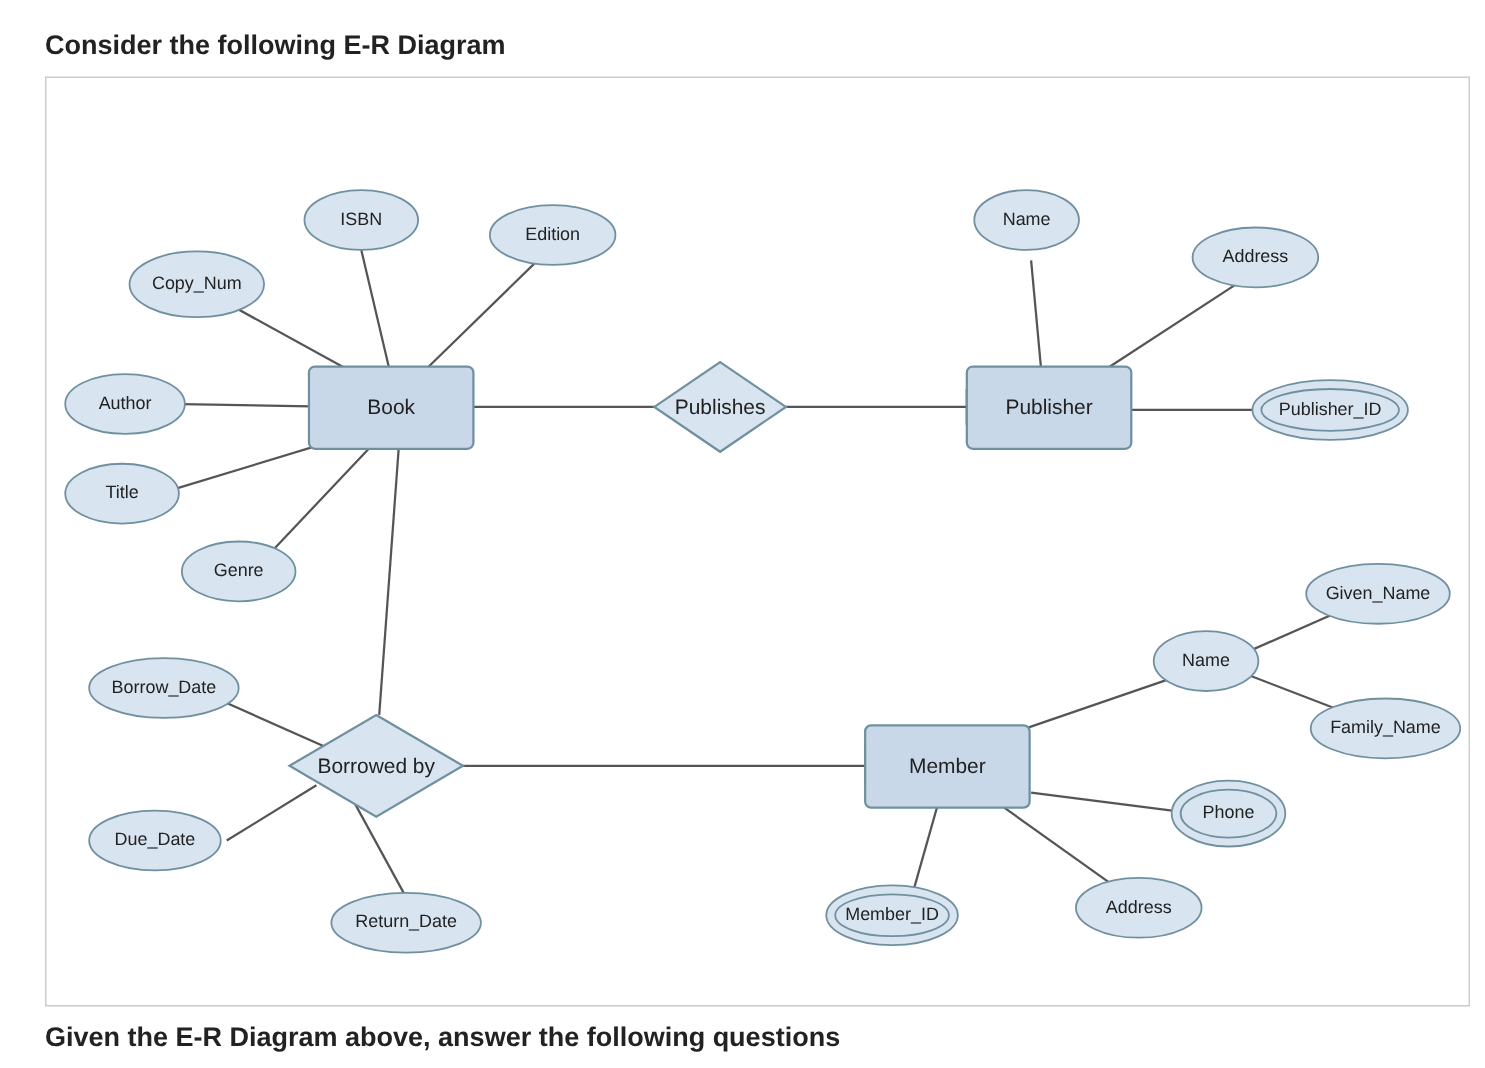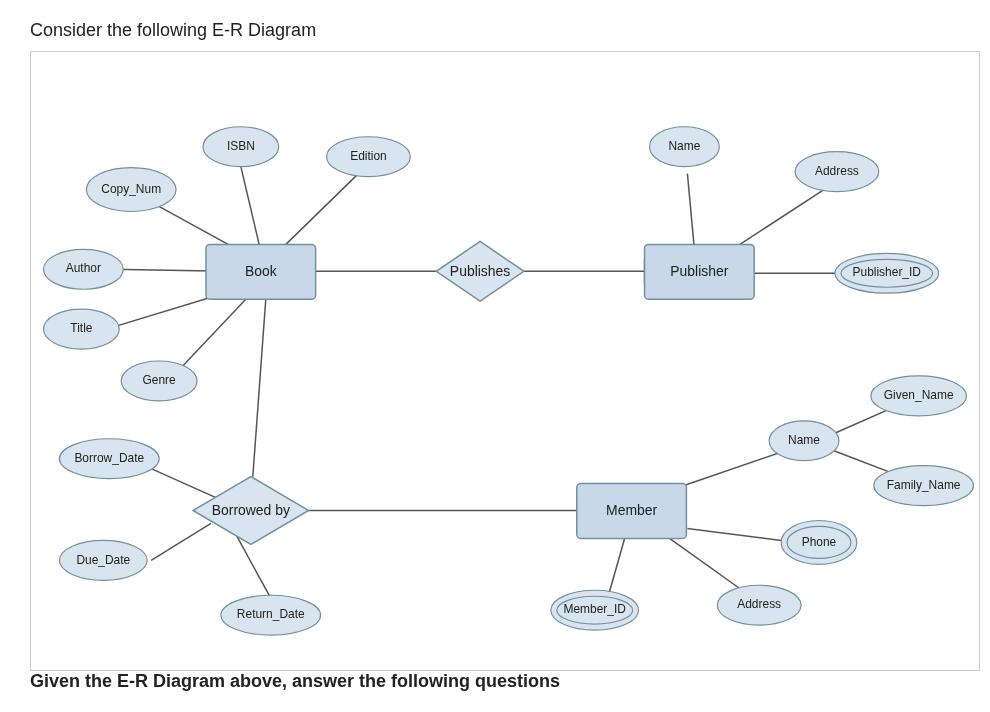--- a/index.html
+++ b/index.html
@@ -7,39 +7,39 @@
       background: #fff;
       font-family: Arial, sans-serif;
       width: 990px;
       min-height: 712px;
     }
     .page {
       padding: 20px 30px;
     }
     .title {
       font-size: 18px;
-      font-weight: normal;
+      font-weight: bold;
       margin-bottom: 10px;
       color: #222;
     }
     .diagram-container {
       position: relative;
       width: 950px;
       height: 620px;
       border: 1px solid #ccc;
       background: #fff;
     }
     svg {
       width: 100%;
       height: 100%;
     }
     .bottom-text {
       font-size: 18px;
       font-weight: bold;
-      margin-top: 0;
+      margin-top: 10px;
       color: #222;
     }
 
     
     .entity {
       fill: #c8d8e8;
       stroke: #7090a0;
       stroke-width: 1.5;
     }
     .entity-text {

